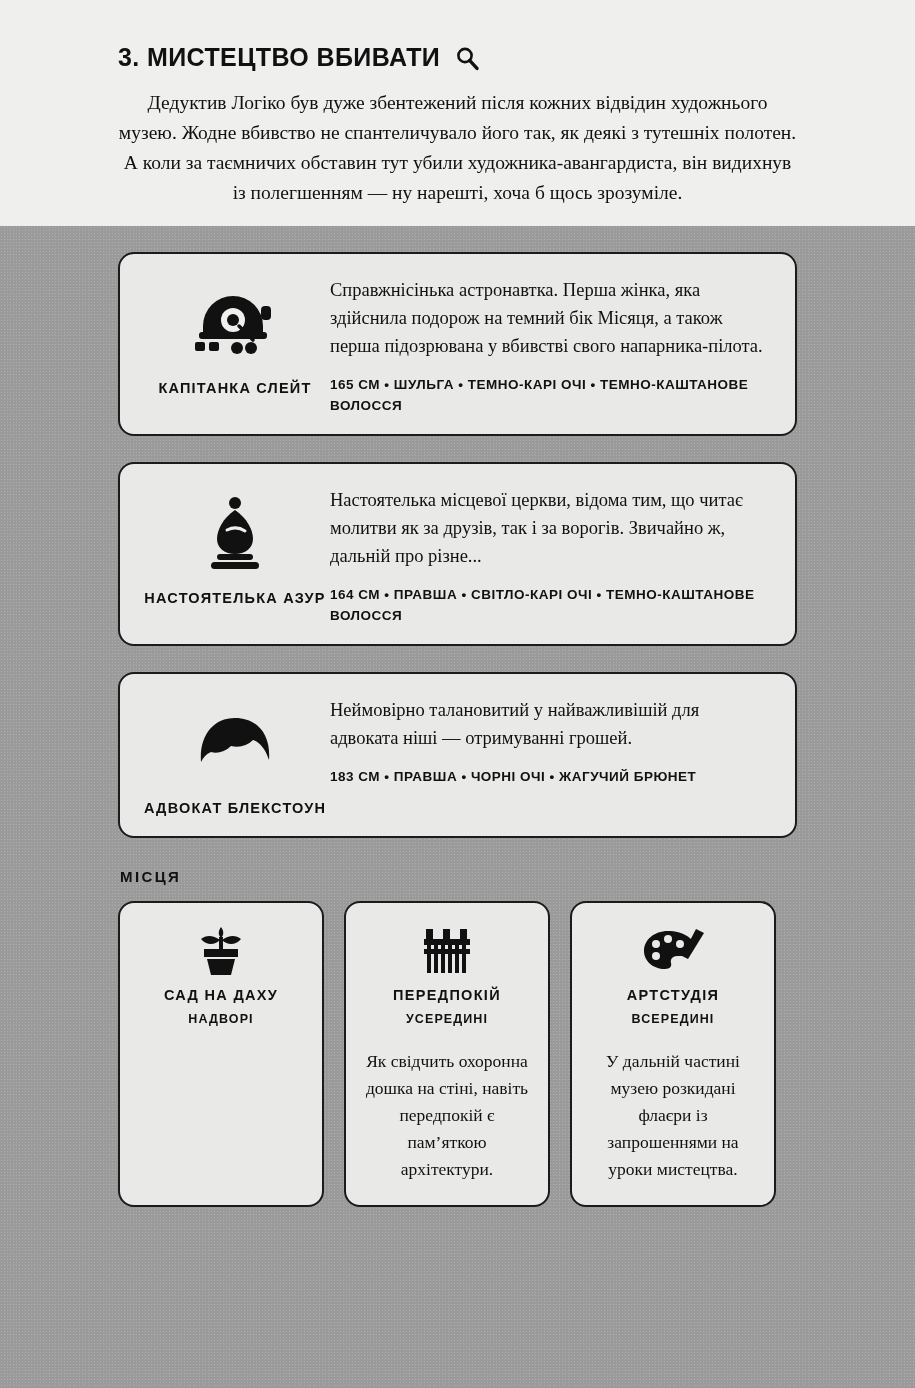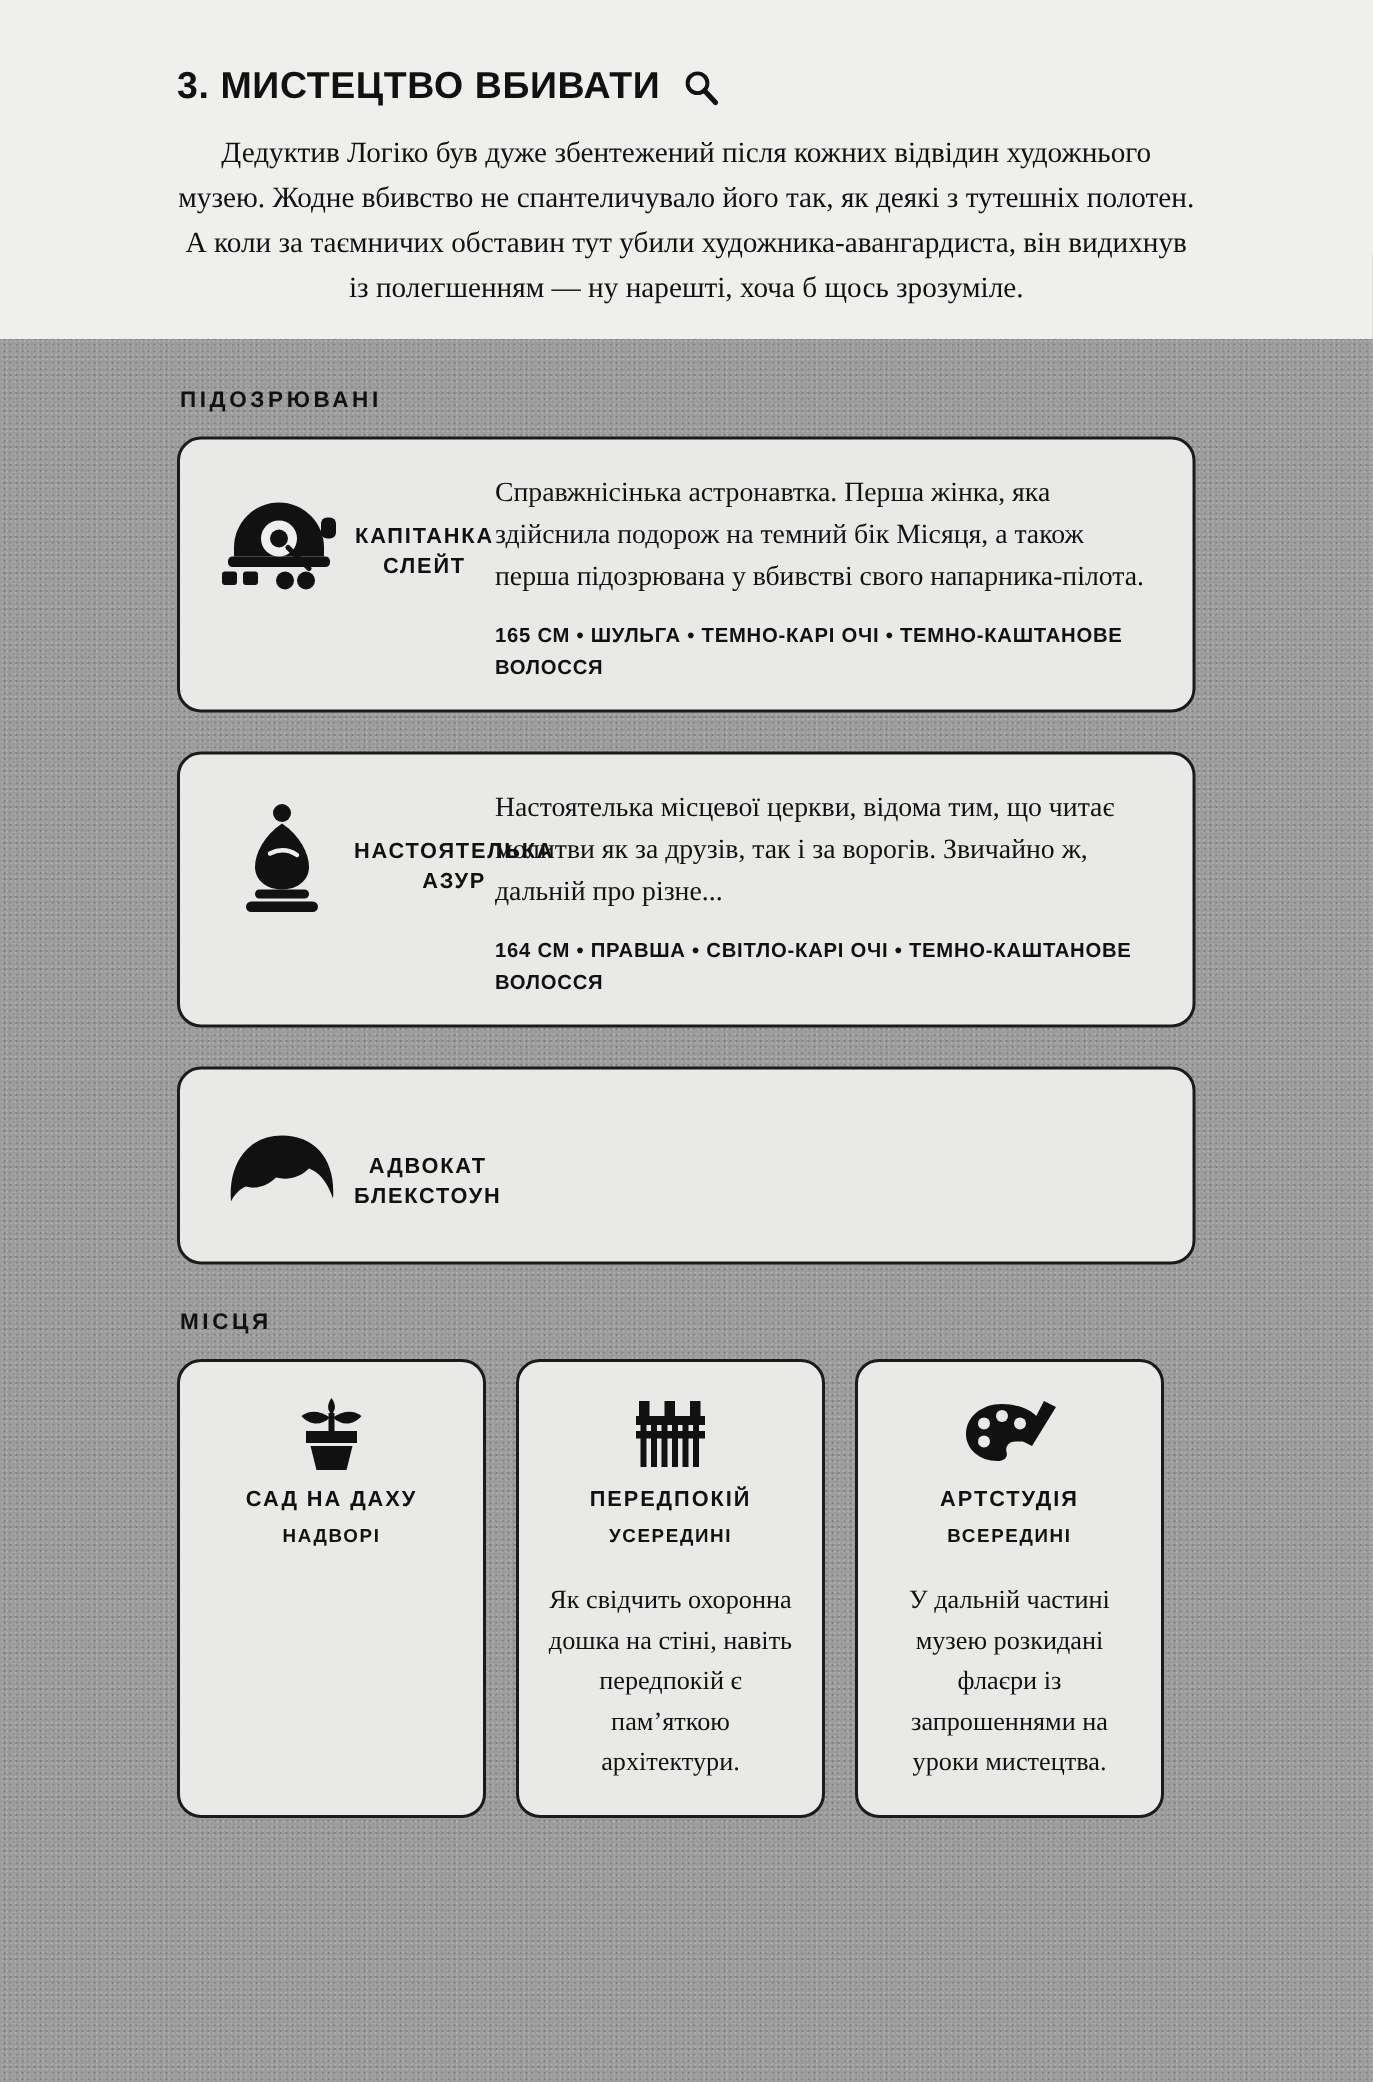--- a/index.html
+++ b/index.html
@@ -99,21 +99,21 @@
     padding: 18px 26px 18px 20px;
     box-sizing: border-box;
     margin-bottom: 26px;
     width: 679px;
   }
 
   .suspect-portrait {
     width: 190px;
     flex: 0 0 190px;
     display: flex;
-    flex-direction: row;
+    flex-direction: column;
     align-items: center;
     padding-top: 8px;
   }
   .portrait-art {
     width: 96px;
     height: 84px;
     display: flex;
     align-items: center;
     justify-content: center;
   }
@@ -217,21 +217,20 @@
           <line x1="15.6" y1="15.4" x2="23" y2="23.4" stroke="#111" stroke-width="3.4" stroke-linecap="round"></line>
         </svg>
       </span>
     </div>
 
     <div class="intro-text">Дедуктив Логіко був дуже збентежений після кожних відвідин художнього музею. Жодне вбивство не спантеличувало його так, як деякі з тутешніх полотен. А коли за таємничих обставин тут убили художника-авангардиста, він видихнув із полегшенням — ну нарешті, хоча б щось зрозуміле.</div>
   </div>
 
   <div class="dark-section">
 
-    <div class="section-heading">ПІДОЗРЮВАНІ</div>
 
     <div class="suspect-card">
       <div class="suspect-portrait">
         <div class="portrait-art">
           <svg viewBox="0 0 96 84" width="96" height="84" aria-hidden="true">
             <path d="M16 46a30 30 0 0 1 60 0v6H16z" fill="#111"></path>
             <rect x="12" y="52" width="68" height="7" rx="3" fill="#111"></rect>
             <circle cx="46" cy="40" r="12" fill="#efefed"></circle>
             <circle cx="46" cy="40" r="6" fill="#111"></circle>
             <line x1="52" y1="46" x2="66" y2="60" stroke="#111" stroke-width="3.5" stroke-linecap="round"></line>
@@ -271,20 +270,24 @@
 
     <div class="suspect-card">
       <div class="suspect-portrait">
         <div class="portrait-art">
           <svg viewBox="0 0 96 84" width="96" height="84" aria-hidden="true">
             <path d="M14 62c-2-26 12-44 34-44s36 16 34 42c-4-12-10-18-16-20-6 6-14 8-22 6-6 6-14 8-20 6-5 2-8 6-10 10z" fill="#111"></path>
           </svg>
         </div>
         <div class="suspect-name">АДВОКАТ БЛЕКСТОУН</div>
       </div>
+      <div class="suspect-body">
+        <div class="suspect-desc">Неймовірно талановитий у найважливішій для адвоката ніші — отримуванні грошей.</div>
+        <div class="suspect-stats">183 СМ • ПРАВША • ЧОРНІ ОЧІ • ЖАГУЧИЙ БРЮНЕТ</div>
+      </div>
     </div>
 
     <div class="section-heading places">МІСЦЯ</div>
 
     <div class="places-row">
 
       <div class="place-card">
         <div class="place-art">
           <svg viewBox="0 0 70 54" width="70" height="54" aria-hidden="true">
             <path d="M35 4c-3 4-3 8 0 11 3-3 3-7 0-11z" fill="#111"></path>

